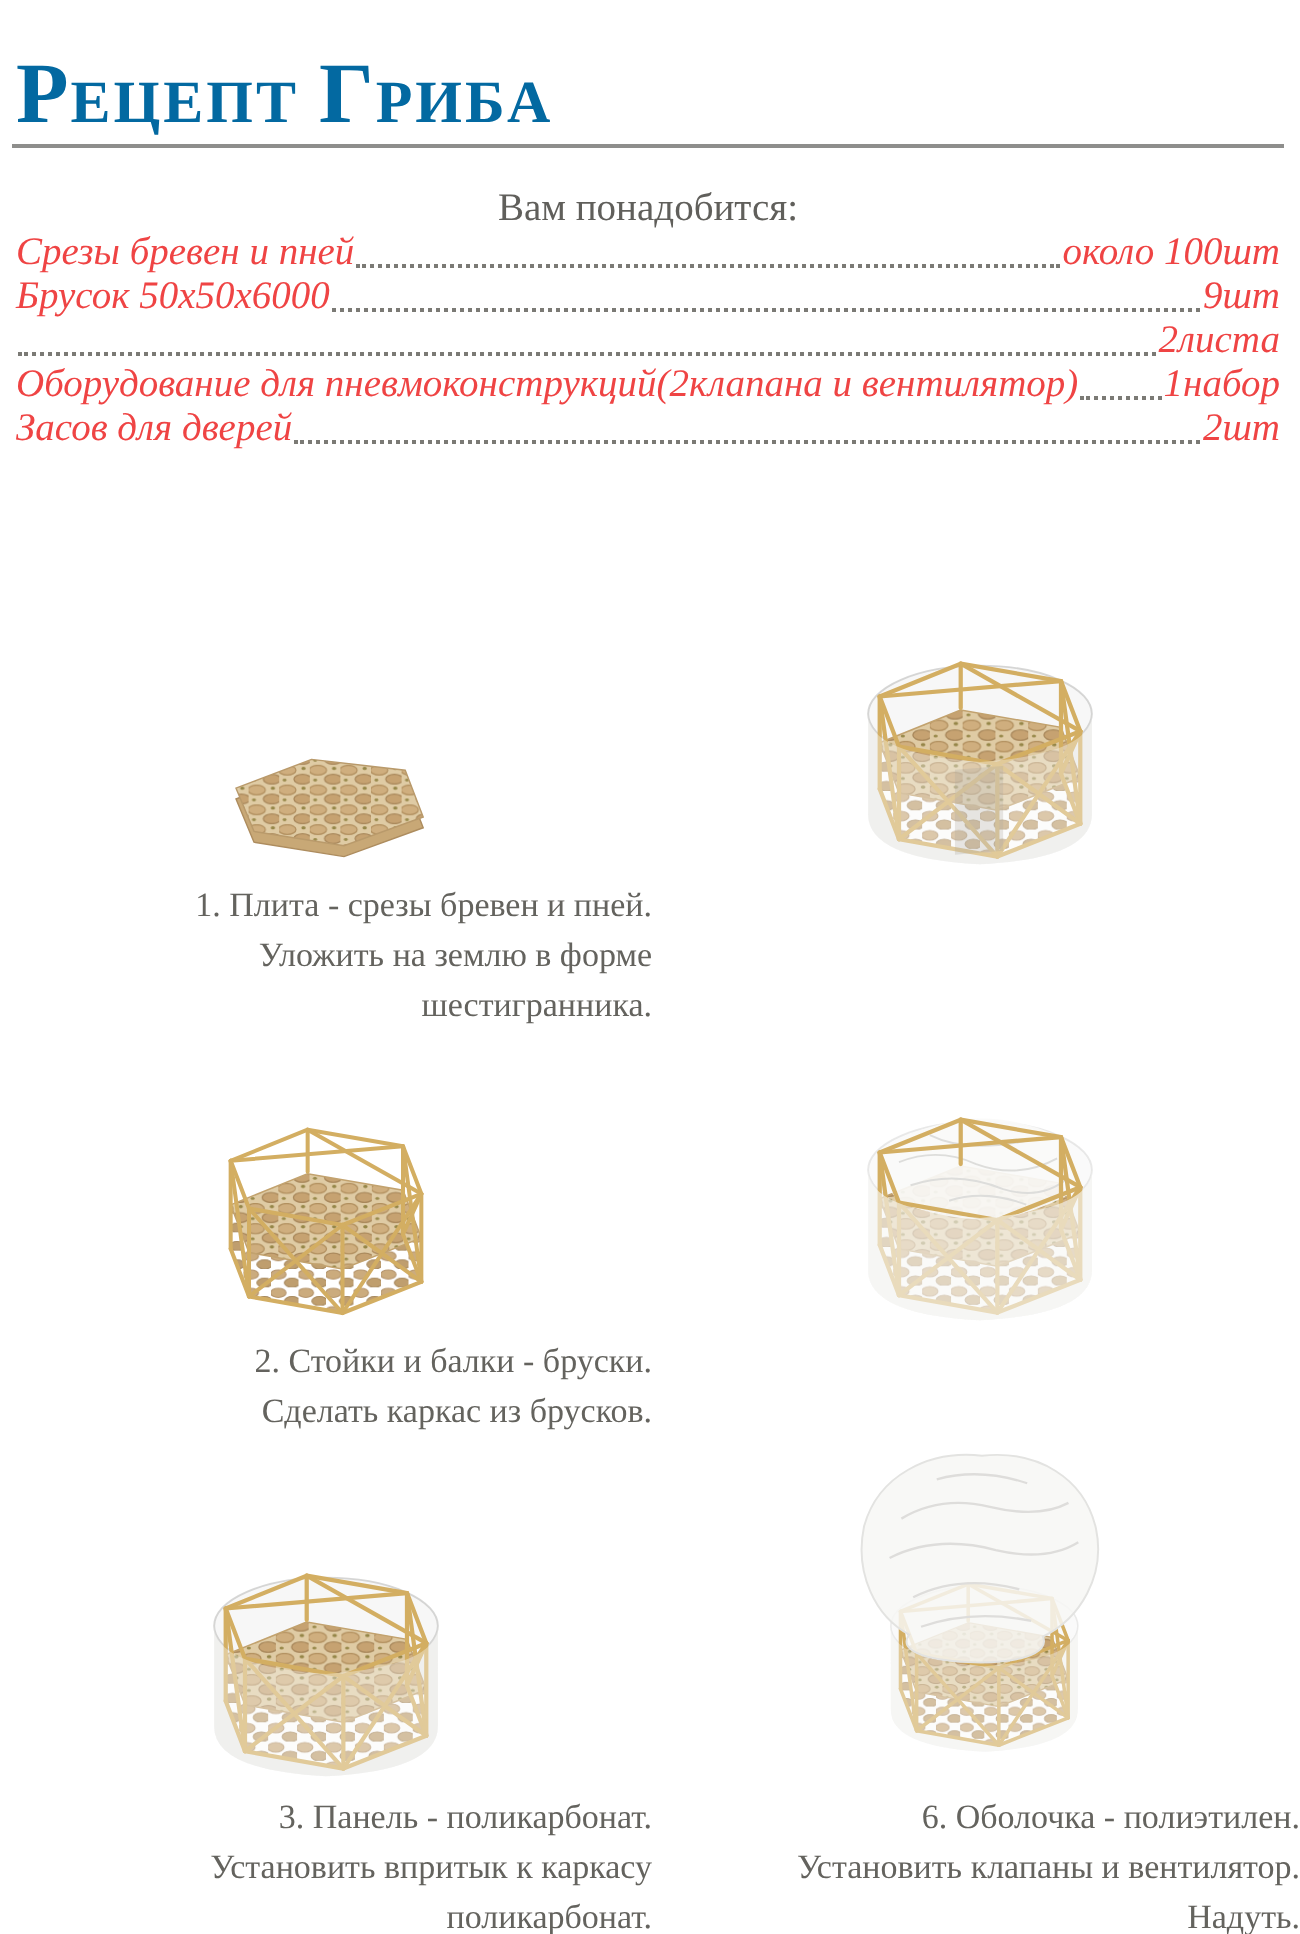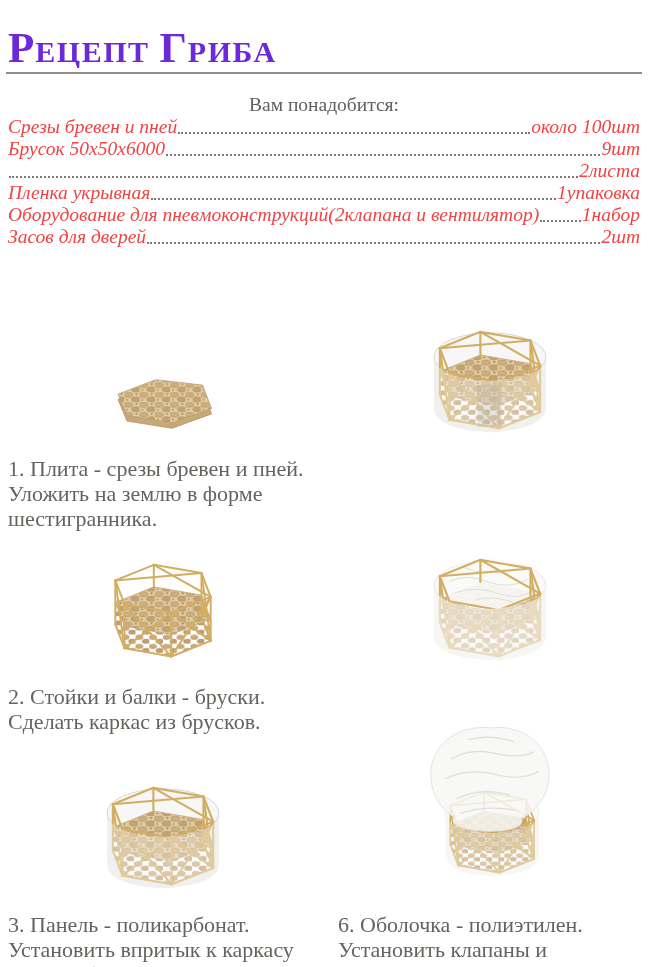--- a/index.html
+++ b/index.html
@@ -1,36 +1,36 @@
 <!DOCTYPE html>
 <html><head>
 <meta charset="utf-8">
 <style>
   html,body{margin:0;padding:0;background:#ffffff;}
   .page{position:relative;width:650px;height:967px;background:#fff;overflow:hidden;
         font-family:"Liberation Serif","DejaVu Serif",serif;}
-  .title{position:absolute;left:8px;top:2px;color:#6d28d9;white-space:nowrap;}
+  .title{position:absolute;left:8px;top:2px;color:#0369a1;white-space:nowrap;}
   .title .cap{font-size:43px;letter-spacing:1px;}
   .title .sc{font-size:30px;letter-spacing:1.5px;}
   .title .word2{margin-left:10px;}
   .rule{position:absolute;left:6px;right:8px;top:72px;border:none;border-top:2px solid #8e8e8c;margin:0;}
   .materials{position:absolute;left:8px;top:94px;width:632px;color:#6b6a65;text-align:center;}
   .mat-heading{font-size:19.5px;line-height:22px;color:#605f5b;}
   .mat-row{display:flex;font-style:italic;font-size:19.5px;line-height:22px;height:22px;color:#ef4444;}
   .mat-name,.mat-qty{white-space:nowrap;}
   .mat-dots{flex:1;border-bottom:2px dotted #7b7a75;align-self:flex-end;margin:0 1px 4px 1px;}
   .step{position:absolute;}
   .c1{left:0;width:326px;}
   .c2{left:330px;width:320px;}
   .r1{top:328px;}  .r2{top:556px;}  .r3{top:718px;}
   .imgwrap{display:flex;align-items:flex-end;justify-content:center;}
   .r1 .imgwrap,.r2 .imgwrap{height:108px;}
   .r3 .imgwrap{height:174px;}
-  .caption{margin-top:20px;padding-left:8px;font-size:22px;line-height:25px;
-           color:#64635e;white-space:pre-line;}
+  .caption{margin-top:4px;padding-left:8px;font-size:17px;line-height:25px;
+           color:#64635e;white-space:pre-line;text-align:right;}
 </style>
 </head>
 <body>
 
 <svg width="0" height="0" style="position:absolute" aria-hidden="true">
   <defs>
     <pattern id="plogs" patternUnits="userSpaceOnUse" width="17" height="11">
       <rect width="17" height="11" fill="#dfcba4"></rect>
       <ellipse cx="4.5" cy="3" rx="4.8" ry="2.7" fill="#cfae7e" stroke="#b2905f" stroke-width="0.7"></ellipse>
       <ellipse cx="13" cy="8" rx="4.8" ry="2.7" fill="#c6a271" stroke="#a8875a" stroke-width="0.7"></ellipse>
@@ -101,25 +101,20 @@
     <div class="mat-row">
       <span class="mat-name">Брусок 50х50х6000</span>
       <span class="mat-dots"></span>
       <span class="mat-qty">9шт</span>
     </div>
     <div class="mat-row">
       <span class="mat-dots"></span>
       <span class="mat-qty">2листа</span>
     </div>
     <div class="mat-row">
-      <span class="mat-name">Пленка укрывная</span>
-      <span class="mat-dots"></span>
-      <span class="mat-qty">1упаковка</span>
-    </div>
-    <div class="mat-row">
       <span class="mat-name">Оборудование для пневмоконструкций(2клапана и вентилятор)</span>
       <span class="mat-dots"></span>
       <span class="mat-qty">1набор</span>
     </div>
     <div class="mat-row">
       <span class="mat-name">Засов для дверей</span>
       <span class="mat-dots"></span>
       <span class="mat-qty">2шт</span>
     </div>
   </div>

